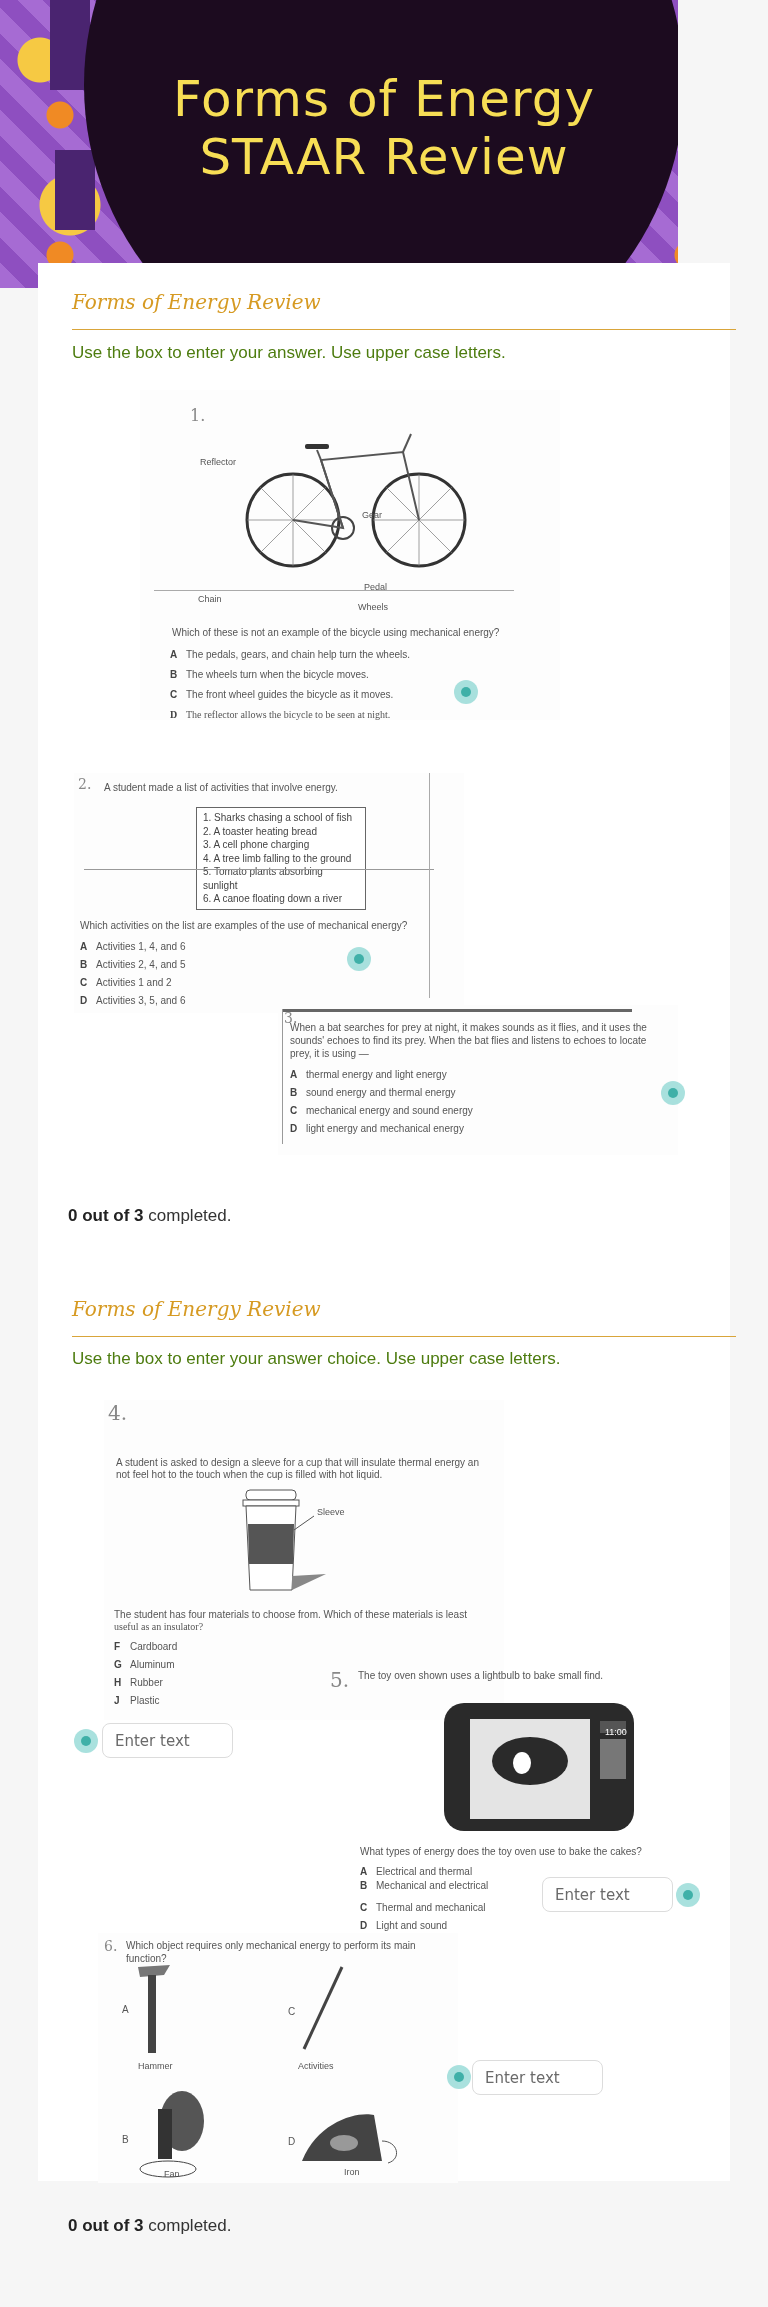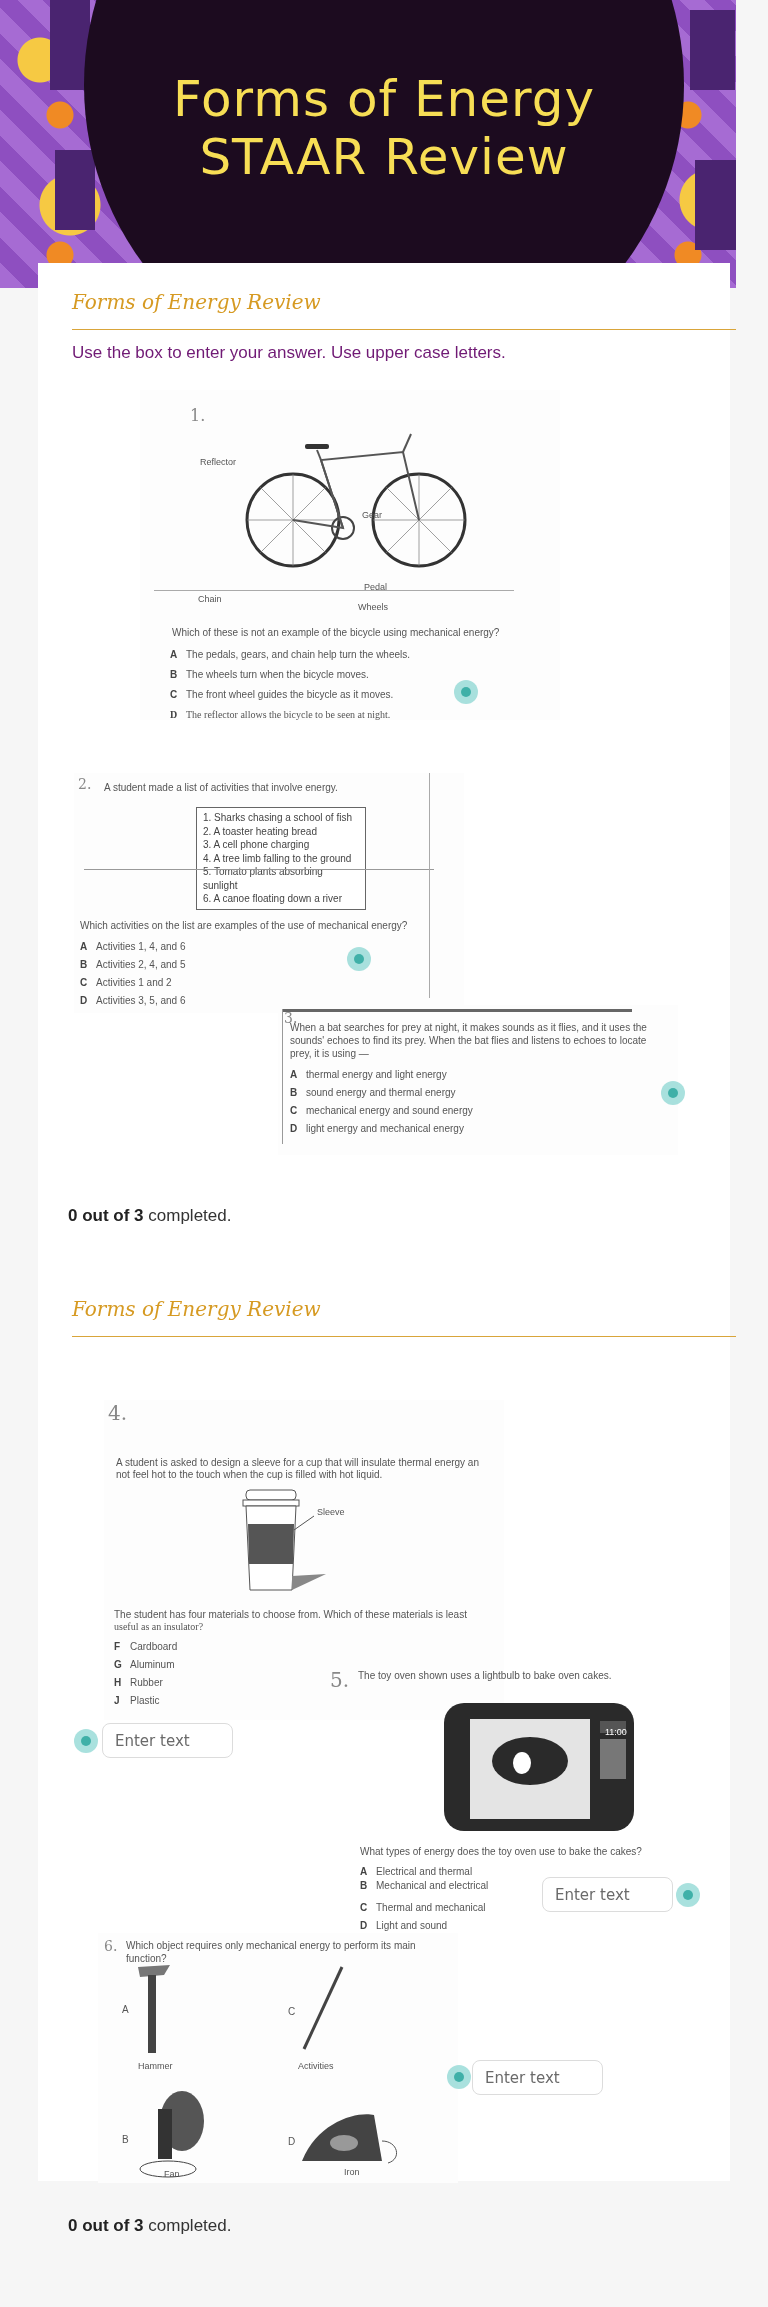--- a/index.html
+++ b/index.html
@@ -1,20 +1,20 @@
 <!DOCTYPE html>
 <html><head>
 <meta charset="utf-8">
 <style>
   * { box-sizing: border-box; margin: 0; padding: 0; }
   html, body { width: 768px; background: #f6f6f6; }
   body { position: relative; height: 2307px; font-family: "Liberation Sans", sans-serif; color: #333; overflow: hidden; }
 
   
-  .banner { position: absolute; left: 0; top: 0; width: 736px; height: 288px; overflow: hidden;
+  .banner { position: absolute; left: 0; top: 0; width: 678px; height: 288px; overflow: hidden;
     background:
       radial-gradient(circle at 40px 60px, #f6c943 0 22px, transparent 23px),
       radial-gradient(circle at 70px 205px, #f6c943 0 30px, transparent 31px),
       radial-gradient(circle at 710px 200px, #f6c943 0 30px, transparent 31px),
       radial-gradient(circle at 60px 115px, #f08a24 0 13px, transparent 14px),
       radial-gradient(circle at 60px 255px, #f08a24 0 13px, transparent 14px),
       radial-gradient(circle at 688px 115px, #f08a24 0 13px, transparent 14px),
       radial-gradient(circle at 688px 255px, #f08a24 0 13px, transparent 14px),
       repeating-linear-gradient(45deg, #a66bd3 0 18px, #8e4fc0 18px 36px);
   }
@@ -25,21 +25,21 @@
   .banner .house.r2 { left: 695px; top: 160px; width: 45px; height: 90px; }
   .banner .circle { position: absolute; left: 84px; top: -215px; width: 600px; height: 600px; border-radius: 50%; background: #1c0b1f; }
   .banner .title { position: absolute; left: 0; top: 70px; width: 768px; text-align: center; color: #f7de55;
     font-family: "DejaVu Sans", sans-serif; font-weight: normal; font-size: 50px; line-height: 58px; letter-spacing: 1px; }
 
   
   .card { position: absolute; left: 38px; top: 263px; width: 692px; height: 1918px; background: #ffffff; }
 
   .section-title { position: absolute; left: 34px; font-family: "DejaVu Serif", serif; font-style: italic; font-size: 20px; color: #d69a22; }
   .section-rule { position: absolute; left: 34px; width: 664px; height: 1px; background: #d9a53a; }
-  .instructions { position: absolute; left: 34px; font-size: 17px; color: #701a75; }
+  .instructions { position: absolute; left: 34px; font-size: 17px; color: #4d7c0f; }
   .completed { position: absolute; left: 30px; font-size: 17px; color: #333; }
   .completed b { font-weight: bold; color: #222; }
 
   
   .scan { position: absolute; background: #fdfdfd; font-family: "Liberation Sans", sans-serif; color: #555; font-size: 10px; line-height: 1.3; }
   .qnum { position: absolute; font-family: "DejaVu Serif", serif; color: #888; font-size: 16px; }
   .q-text { position: absolute; font-size: 10px; color: #555; }
   .opt { position: absolute; font-size: 10px; color: #555; white-space: nowrap; }
   .opt .letter { display: inline-block; width: 16px; font-weight: bold; color: #444; }
 
@@ -149,20 +149,21 @@
     <div class="opt" style="left:12px; top:81px;"><span class="letter">B</span><span>sound energy and thermal energy</span></div>
     <div class="opt" style="left:12px; top:99px;"><span class="letter">C</span><span>mechanical energy and sound energy</span></div>
     <div class="opt" style="left:12px; top:117px;"><span class="letter">D</span><span>light energy and mechanical energy</span></div>
   </div>
   <div class="hotspot" style="left:623px; top:818px;"></div>
 
   <div class="completed" style="top:943px;"><b>0 out of 3</b><span> completed.</span></div>
 
   <div class="section-title" style="top:1034px;">Forms of Energy Review</div>
   <div class="section-rule" style="top:1073px;"></div>
+  <div class="instructions" style="top:1086px;">Use the box to enter your answer choice. Use upper case letters.</div>
 
   <div class="scan" style="left:66px; top:1137px; width:400px; height:320px;">
     <div class="qnum" style="left:4px; top:0px; font-size:20px;">4.</div>
     <div class="q-text" style="left:12px; top:56px;">A student is asked to design a sleeve for a cup that will insulate thermal energy an</div>
     <div class="q-text" style="left:12px; top:68px;">not feel hot to the touch when the cup is filled with hot liquid.</div>
     <svg style="position:absolute; left:130px; top:86px;" width="100" height="110" viewBox="0 0 100 110">
       <rect x="12" y="4" width="50" height="10" rx="4" fill="#fff" stroke="#555"></rect>
       <rect x="9" y="14" width="56" height="6" fill="#fff" stroke="#555"></rect>
       <path d="M12 20 L62 20 L58 104 L16 104 Z" fill="#fff" stroke="#555"></path>
       <path d="M14 38 L60 38 L59 78 L15 78 Z" fill="#555"></path>
@@ -175,21 +176,21 @@
     <div class="opt" style="left:10px; top:240px;"><span class="letter">F</span><span>Cardboard</span></div>
     <div class="opt" style="left:10px; top:258px;"><span class="letter">G</span><span>Aluminum</span></div>
     <div class="opt" style="left:10px; top:276px;"><span class="letter">H</span><span>Rubber</span></div>
     <div class="opt" style="left:10px; top:294px;"><span class="letter">J</span><span>Plastic</span></div>
   </div>
   <div class="hotspot" style="left:36px; top:1466px;"></div>
   <input class="answer-input" style="left: 64px; top: 1460px;" type="text" placeholder="Enter text">
 
   <div class="scan" style="left:292px; top:1402px; width:390px; height:300px; background:transparent;">
     <div class="qnum" style="left:0px; top:2px; font-size:20px;">5.</div>
-    <div class="q-text" style="left:28px; top:4px;">The toy oven shown uses a lightbulb to bake oven cakes.</div>
+    <div class="q-text" style="left:28px; top:4px;">The toy oven shown uses a lightbulb to bake small find.</div>
     <svg style="position:absolute; left:110px; top:26px;" width="200" height="150" viewBox="0 0 200 150">
       <rect x="4" y="12" width="190" height="128" rx="20" fill="#2a2a2a"></rect>
       <rect x="30" y="28" width="120" height="100" fill="#e4e4e4"></rect>
       <ellipse cx="90" cy="70" rx="38" ry="24" fill="#2a2a2a"></ellipse>
       <ellipse cx="82" cy="72" rx="9" ry="11" fill="#fff"></ellipse>
       <rect x="160" y="30" width="26" height="12" fill="#555"></rect>
       <rect x="160" y="48" width="26" height="40" fill="#777"></rect>
     </svg>
     <div class="pic-label" style="left:275px; top:62px; color:#fff; font-size:9px;">11:00</div>
     <div class="q-text" style="left:30px; top:180px;">What types of energy does the toy oven use to bake the cakes?</div>

